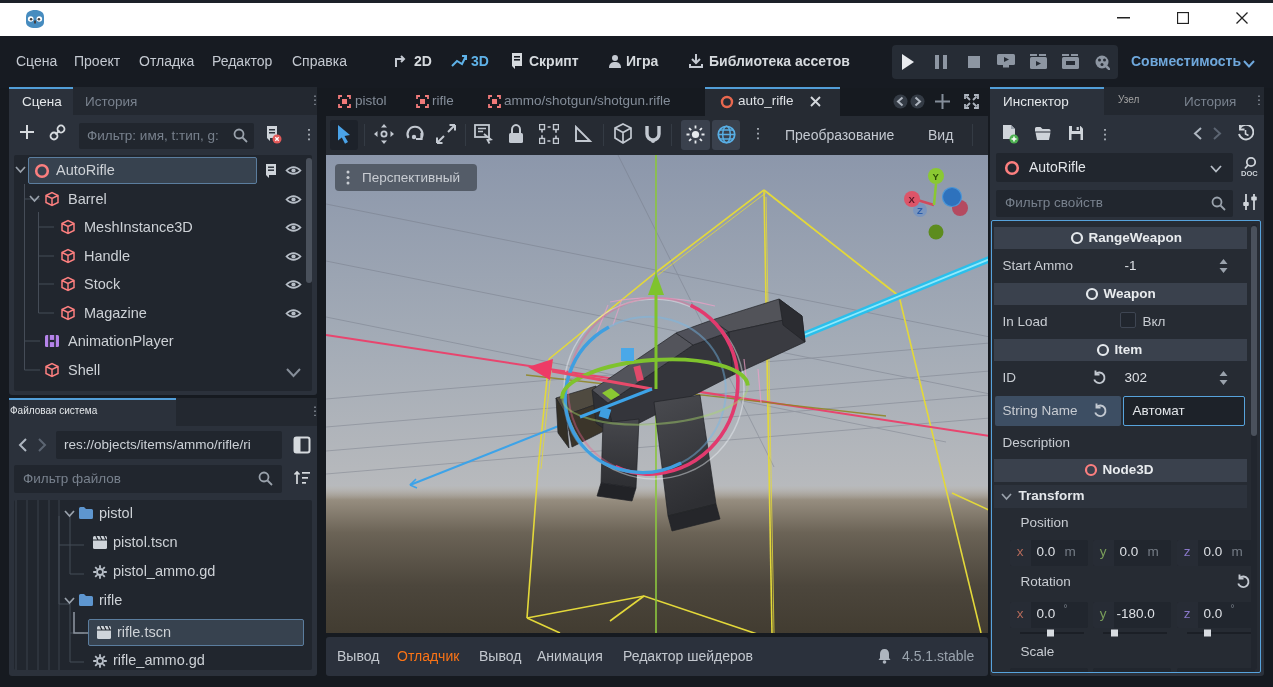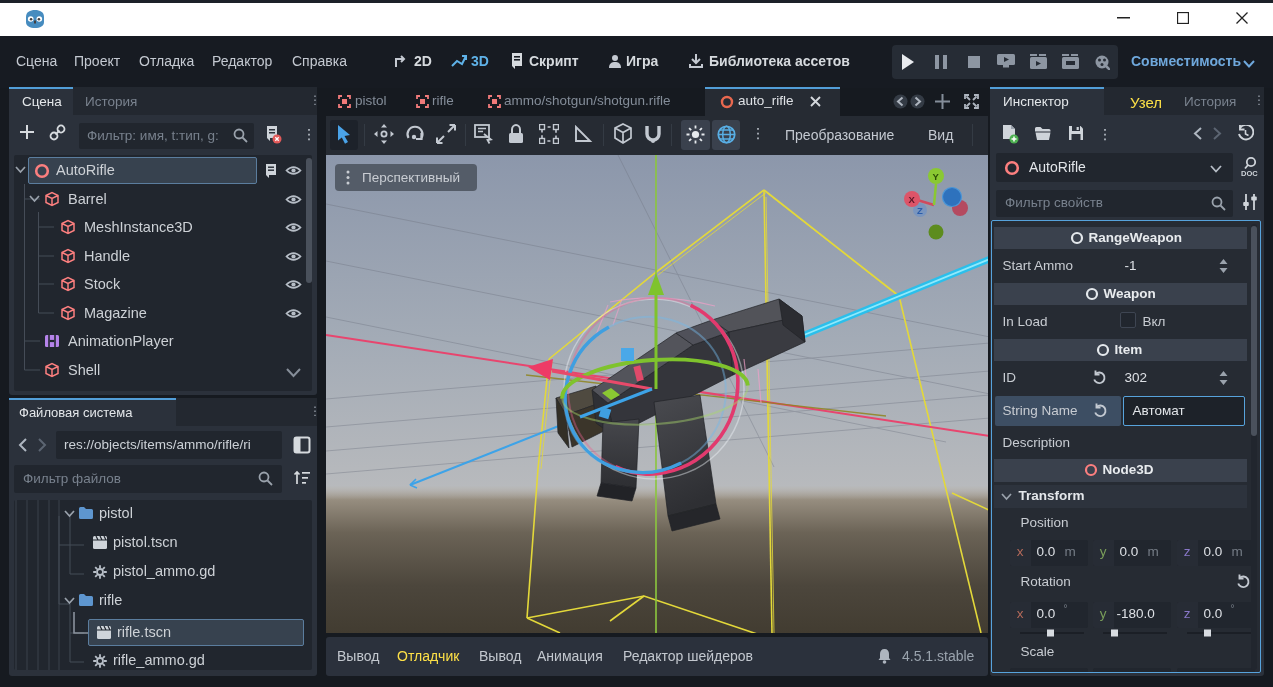--- a/index.html
+++ b/index.html
@@ -235,21 +235,21 @@
       <svg class="abs" style="left:272px;top:213px" width="15" height="10">
           <path d="M1 1 L7.5 8 L14 1" stroke="#868e99" stroke-width="2" fill="none"></path>
         </svg>
 
       <div class="abs" style="left:292px;top:3px;width:6px;height:125px;background:#4a515c;border-radius:3px"></div>
     </div>
   </div>
 
   <div class="abs" style="left:9px;top:398px;width:308px;height:278px">
     <div class="abs" style="left:0;top:0;width:308px;height:28px;background:#232830"></div>
-    <div class="abs tab-active" style="left:0;top:0;width:167px;height:28px;font-size:13px;padding:5px 0 0 10px">Файловая система</div>
+    <div class="abs tab-active" style="left:0;top:0;width:167px;height:28px;font-size:10px;padding:5px 0 0 1px">Файловая система</div>
     <div class="abs" style="left:300px;top:6px;color:#9aa2ac;font-size:12px">⋮</div>
     <div class="abs" style="left:0;top:28px;width:308px;height:250px;background:#2b313b;border-radius:0 0 3px 3px"></div>
 
     <svg class="abs" style="left:9px;top:40px" width="9" height="14">
         <path d="M8 1 L2 7 L8 13" stroke="#aeb6c0" stroke-width="2" fill="none"></path>
       </svg>
     <svg class="abs" style="left:29px;top:40px" width="9" height="14">
         <path d="M1 1 L7 7 L1 13" stroke="#5c6572" stroke-width="2" fill="none"></path>
       </svg>
     <div class="abs inset" style="left:47px;top:33px;width:226px;height:28px"></div>
@@ -548,35 +548,35 @@
         <circle cx="586" cy="44" r="8" fill="#dd5468"></circle>
         <text x="582.5" y="47.5" fill="#5c1626">X</text>
         <circle cx="610" cy="21" r="8" fill="#8ac832"></circle>
         <text x="606.5" y="24.5" fill="#2c4d07">Y</text>
         <circle cx="610" cy="77" r="7.5" fill="#5d8c1e"></circle>
       </g>
     </svg>
 
     <div class="abs" style="left:0;top:550px;width:662px;height:39px;background:#2b313c;border-radius:3px"></div>
     <div class="abs" style="left:11px;top:561px;font-size:14px;color:#c3c8cf">Вывод</div>
-    <div class="abs" style="left:71px;top:561px;font-size:14px;color:#fde047">Отладчик</div>
+    <div class="abs" style="left:71px;top:561px;font-size:14px;color:#f97316">Отладчик</div>
     <div class="abs" style="left:153px;top:561px;font-size:14px;color:#c3c8cf">Вывод</div>
     <div class="abs" style="left:211px;top:561px;font-size:14px;color:#c3c8cf">Анимация</div>
     <div class="abs" style="left:297px;top:561px;font-size:14px;color:#c3c8cf">Редактор шейдеров</div>
     <svg class="abs" style="left:551px;top:561px" width="15" height="16" viewBox="0 0 15 16">
       <path d="M7.5 1 C4.5 1 3 3 3 6 L3 10 L1.5 12 L13.5 12 L12 10 L12 6 C12 3 10.5 1 7.5 1 Z" fill="#aeb5bf"></path>
       <circle cx="7.5" cy="14" r="1.8" fill="#aeb5bf"></circle>
     </svg>
     <div class="abs" style="left:576px;top:561px;font-size:14px;color:#9aa3ad">4.5.1.stable</div>
   </div>
 
   <div class="abs" style="left:990px;top:87px;width:274px;height:589px">
     <div class="abs" style="left:0;top:0;width:274px;height:28px;background:#232830"></div>
     <div class="abs tab-active" style="left:0;top:0;width:114px;height:28px;font-size:13.5px;padding:5px 0 0 13px">Инспектор</div>
-    <div class="abs" style="left:140px;top:7px;font-size:15px;color:#fde047">Узел</div>
+    <div class="abs" style="left:128px;top:7px;font-size:10px;color:#a3a3a3">Узел</div>
     <div class="abs" style="left:194px;top:7px;font-size:13.5px;color:#79828e">История</div>
     <div class="abs" style="left:263px;top:6px;color:#9aa2ac;font-size:12px">⋮</div>
     <div class="abs" style="left:0;top:28px;width:274px;height:561px;background:#2b313b;border-radius:0 0 3px 3px"></div>
 
     <svg class="abs" style="left:12px;top:37px" width="17" height="20" viewBox="0 0 17 20">
       <path d="M1 1 L9 1 L13 5 L13 15 L1 15 Z" fill="#cfd4da"></path>
         <path d="M9 1 L9 5 L13 5" fill="#9aa2ac"></path>
       <circle cx="12" cy="15" r="4.5" fill="#4db051"></circle>
         <path d="M12 12.5 L12 17.5 M9.5 15 L14.5 15" stroke="#fff" stroke-width="1.5"></path>
     </svg>

